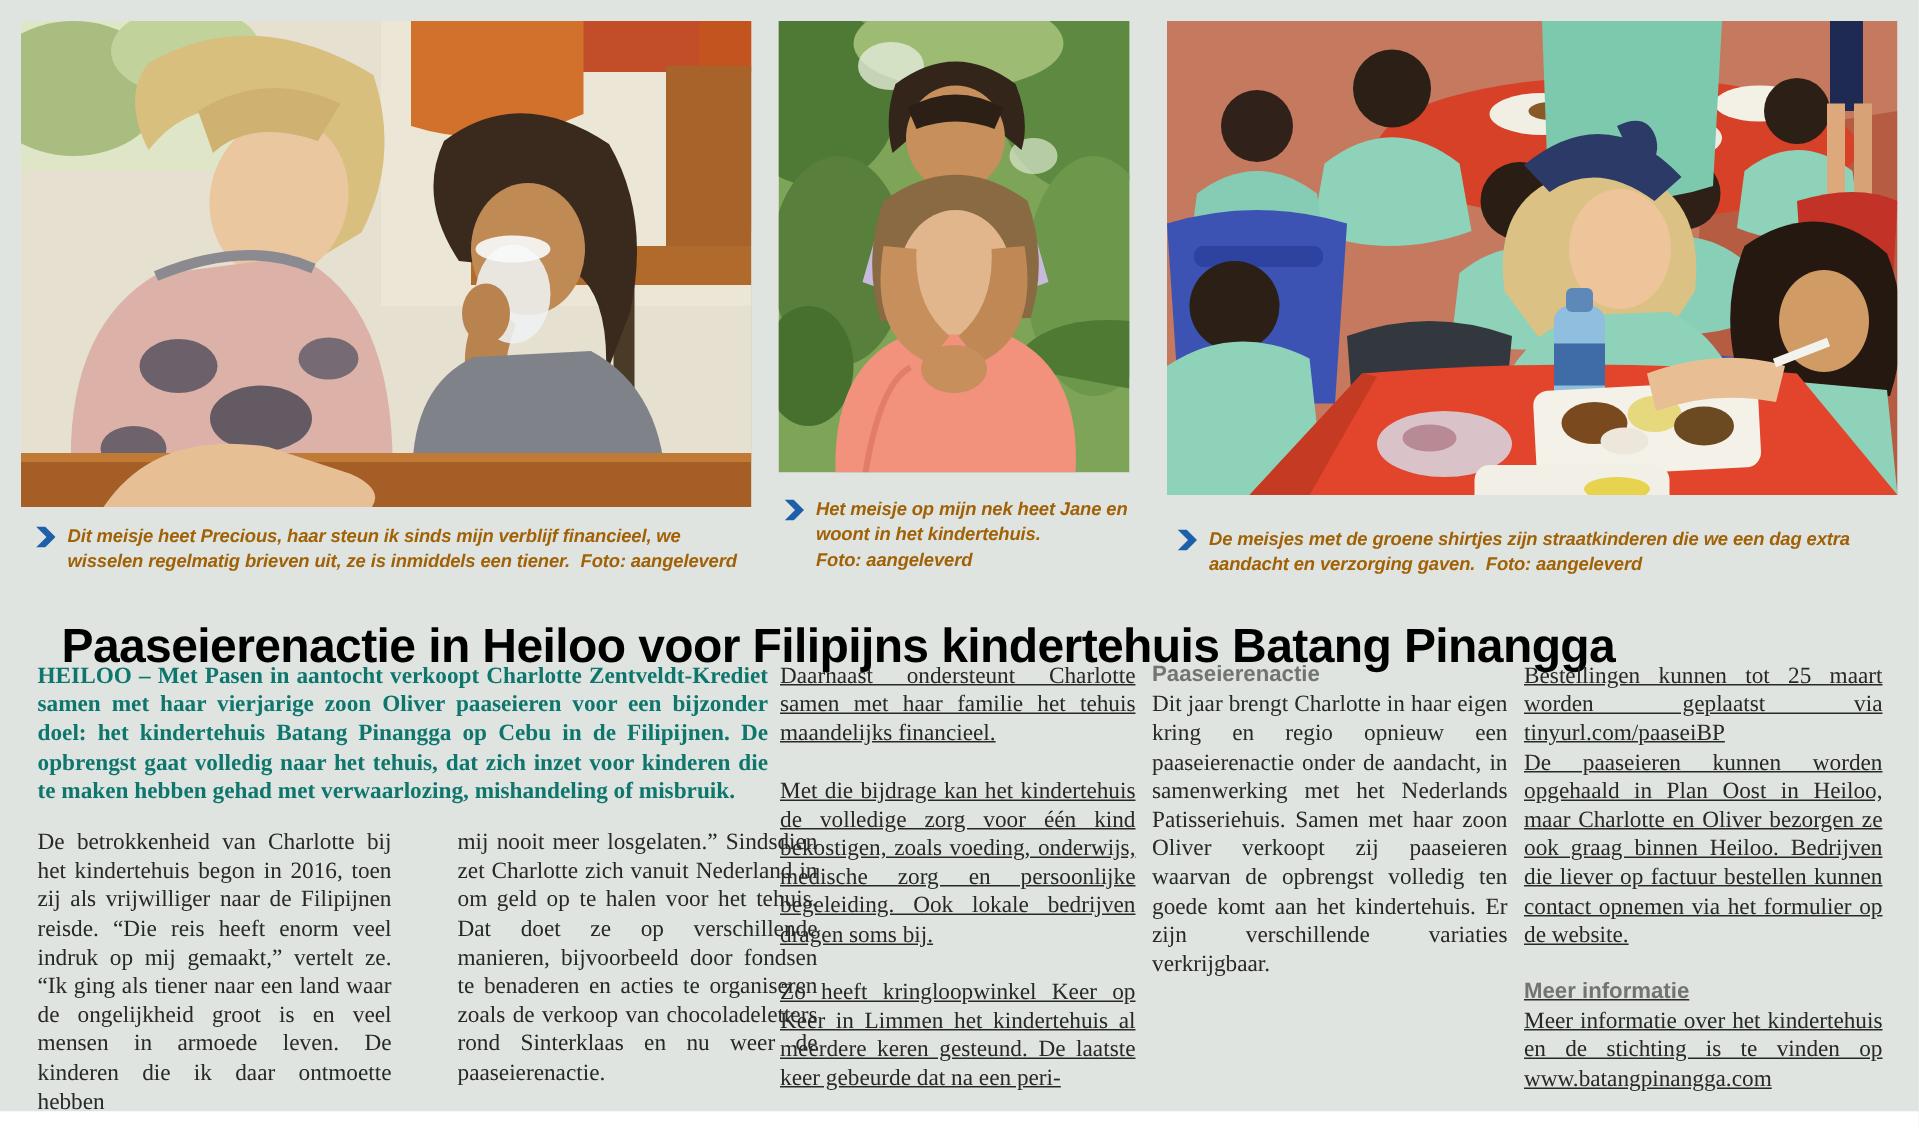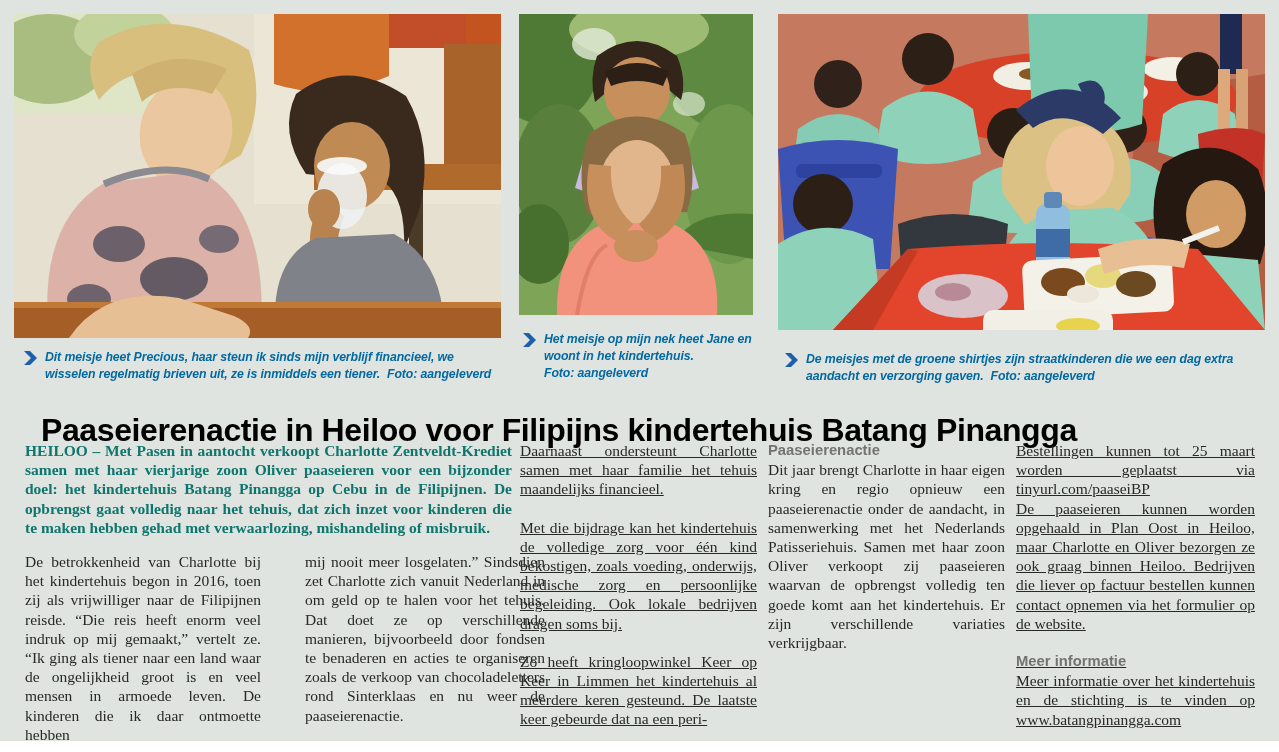--- a/index.html
+++ b/index.html
@@ -15,21 +15,21 @@
   }
   .photo { position:absolute; overflow:hidden; background:#cfcfc8; }
   .photo svg { display:block; width:100%; height:100%; }
   #photo-precious { left:14px;  top:14px; width:487px; height:324px; }
   #photo-jane     { left:519px; top:14px; width:234px; height:301px; }
   #photo-feeding  { left:778px; top:14px; width:487px; height:316px; }
 
   .caption {
     position:absolute; display:flex; gap:8px;
     font-style:italic; font-weight:bold; font-size:12.3px; line-height:17px;
-    color:#0369a1; letter-spacing:-0.1px;
+    color:#a16207; letter-spacing:-0.1px;
   }
   .caption .chev { flex:0 0 auto; margin-top:2px; }
   .caption .credit { margin-left:7px; }
   #caption-precious { left:24px;  top:349px; width:474px; }
   #caption-jane     { left:523px; top:331px; width:233px; }
   #caption-feeding  { left:785px; top:351px; width:480px; }
   #caption-jane .credit { display:block; margin-left:0; }
 
   .headline {
     position:absolute; left:25px; top:396px; margin:16px;

